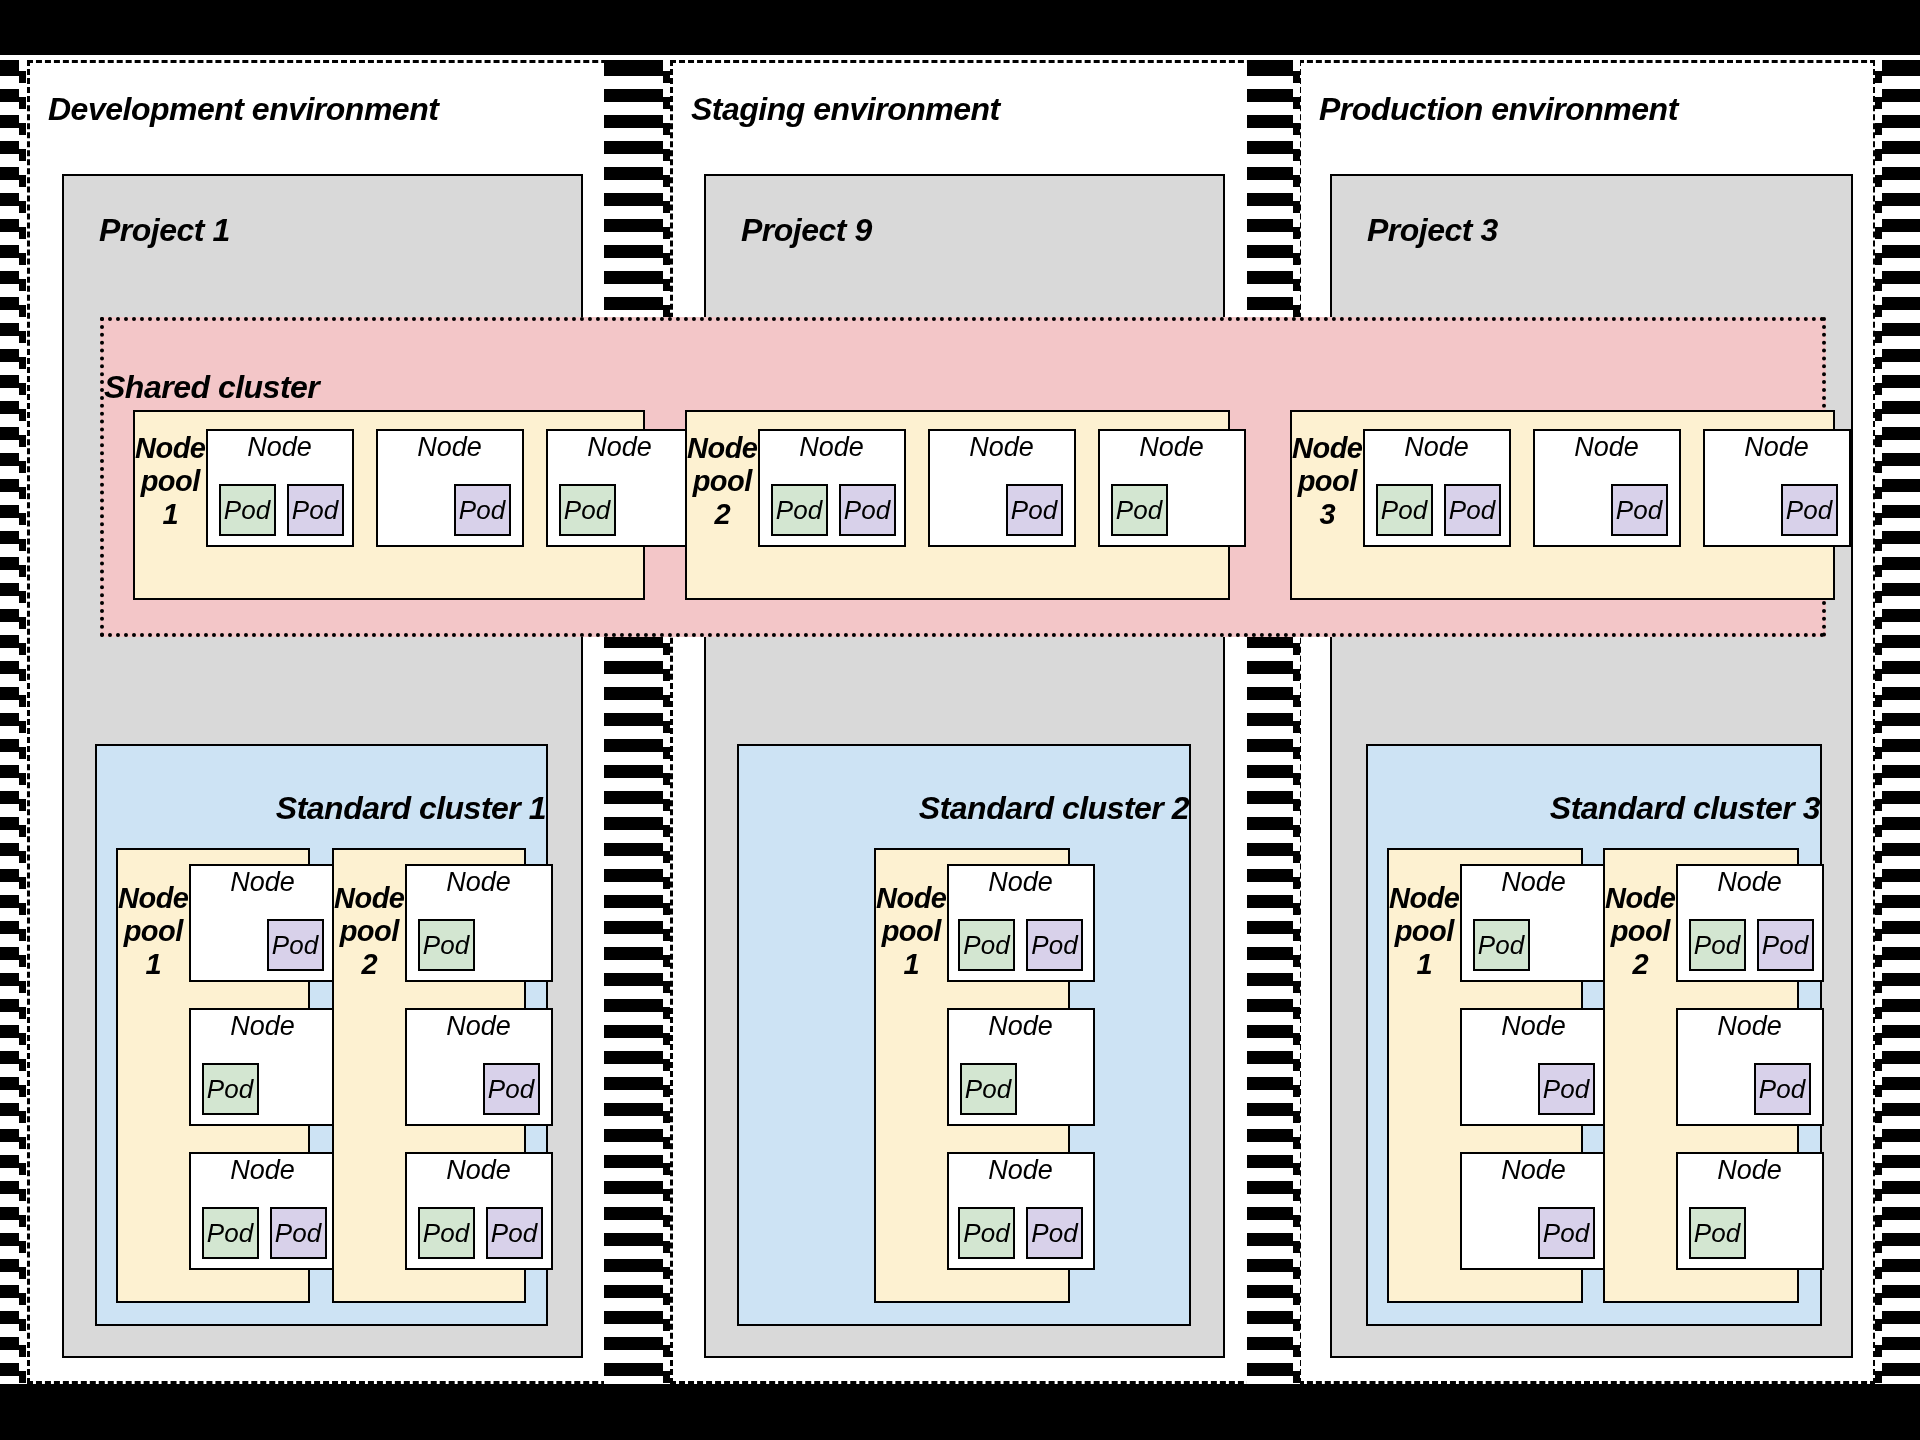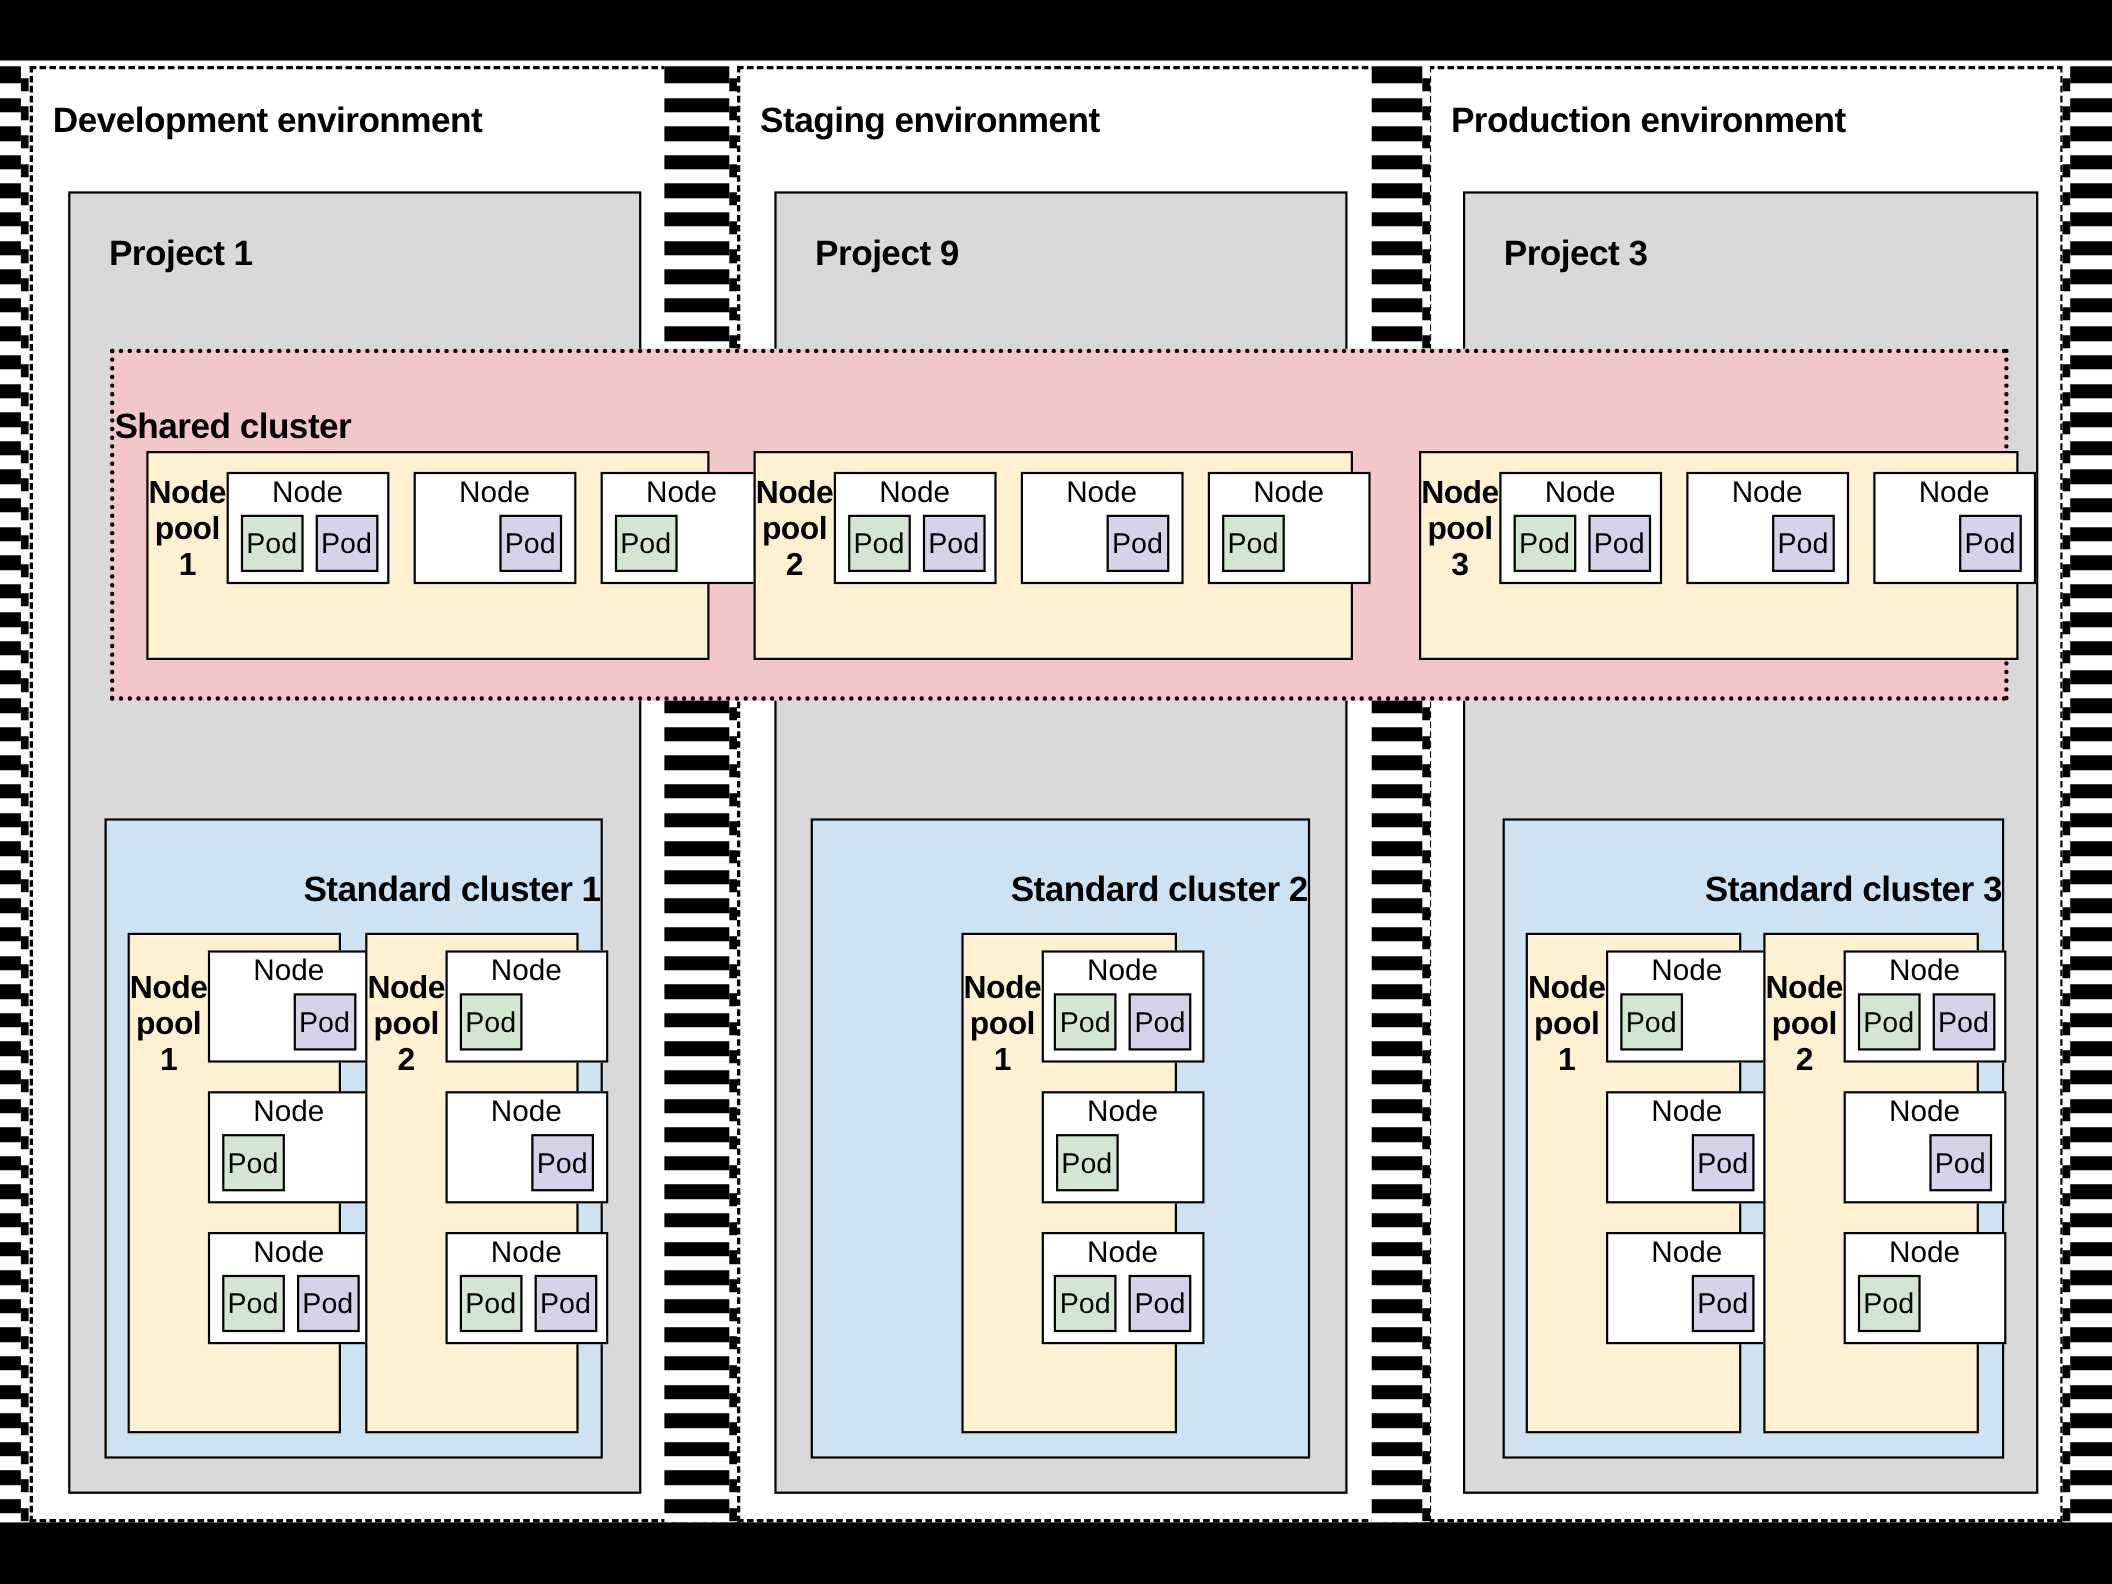--- a/index.html
+++ b/index.html
@@ -1,18 +1,18 @@
 <!DOCTYPE html>
 <html style="--c-gray: #d9d9d9; --c-pink: #f3c6c8; --c-yellow: #fdf1d1; --c-blue: #cde3f4; --c-green: #d3e6d1; --c-purple: #d8d1ea;"><head>
 <meta charset="utf-8">
 <style>
   * { box-sizing: border-box; margin: 0; padding: 0; }
   html,body { background:#000; }
   body { font-family: "Liberation Sans", sans-serif; color:#000; }
-  #canvas { position:relative; width:1920px; height:1440px; background:#fff; overflow:hidden; }
+  #canvas { position:relative; width:1920px; height:1440px; background:#fff; overflow:hidden;font-style:italic; }
 
   .bar { position:absolute; left:0; width:1920px; background:#000; }
 
   .env { position:absolute; top:60px; height:1324px; border:3px dashed #000; background:transparent; }
   .env-title { position:absolute; left:18px; top:28px; font-size:32px; font-weight:bold; letter-spacing:-0.5px; white-space:nowrap; }
 
   .ladder { position:absolute; top:55px; height:1329px; background:#fff; }
   .ladder .bars { position:absolute; top:0; bottom:0;
       background-image:repeating-linear-gradient(to bottom,#000 0 13px,transparent 13px 26px);
       background-position:0 8px; }
@@ -33,21 +33,21 @@
   .npool-title { text-align:center; font-size:29px; font-weight:bold; letter-spacing:-0.5px; }
 
   .npool.shared-pool { top:410px; height:190px; }
   .npool.shared-pool .npool-title { margin-top:20px; }
   .npool.shared-pool .node-row { display:flex; flex-direction:row; justify-content:center; gap:22px; margin-top:17px; }
 
   .npool.cluster-pool { top:848px; height:455px; }
   .npool.cluster-pool .npool-title { margin-top:32px; }
   .npool.cluster-pool .node-col { display:flex; flex-direction:column; align-items:center; gap:26px; margin-top:14px; }
 
-  .node { width:148px; height:102px; background:#fff; border:2px solid #000; display:flex; flex-direction:column; flex:0 0 auto; }
+  .node { width:148px; height:118px; background:#fff; border:2px solid #000; display:flex; flex-direction:column; flex:0 0 auto; }
   .node-label { text-align:center; font-size:27px; margin-top:1px; }
   .pod-row { flex:1; display:flex; align-items:flex-end; gap:11px; padding:0 11px 9px 11px; }
   .pod-row.a-left   { justify-content:flex-start; }
   .pod-row.a-right  { justify-content:flex-end; }
   .pod-row.a-center { justify-content:center; }
 
   .pod { width:57px; height:52px; border:2px solid #000; font-size:26px; display:flex; align-items:center; justify-content:center; flex:0 0 auto; }
   .pod.green  { background:var(--c-green,#d3e6d1); }
   .pod.purple { background:var(--c-purple,#d8d1ea); }
 </style>

